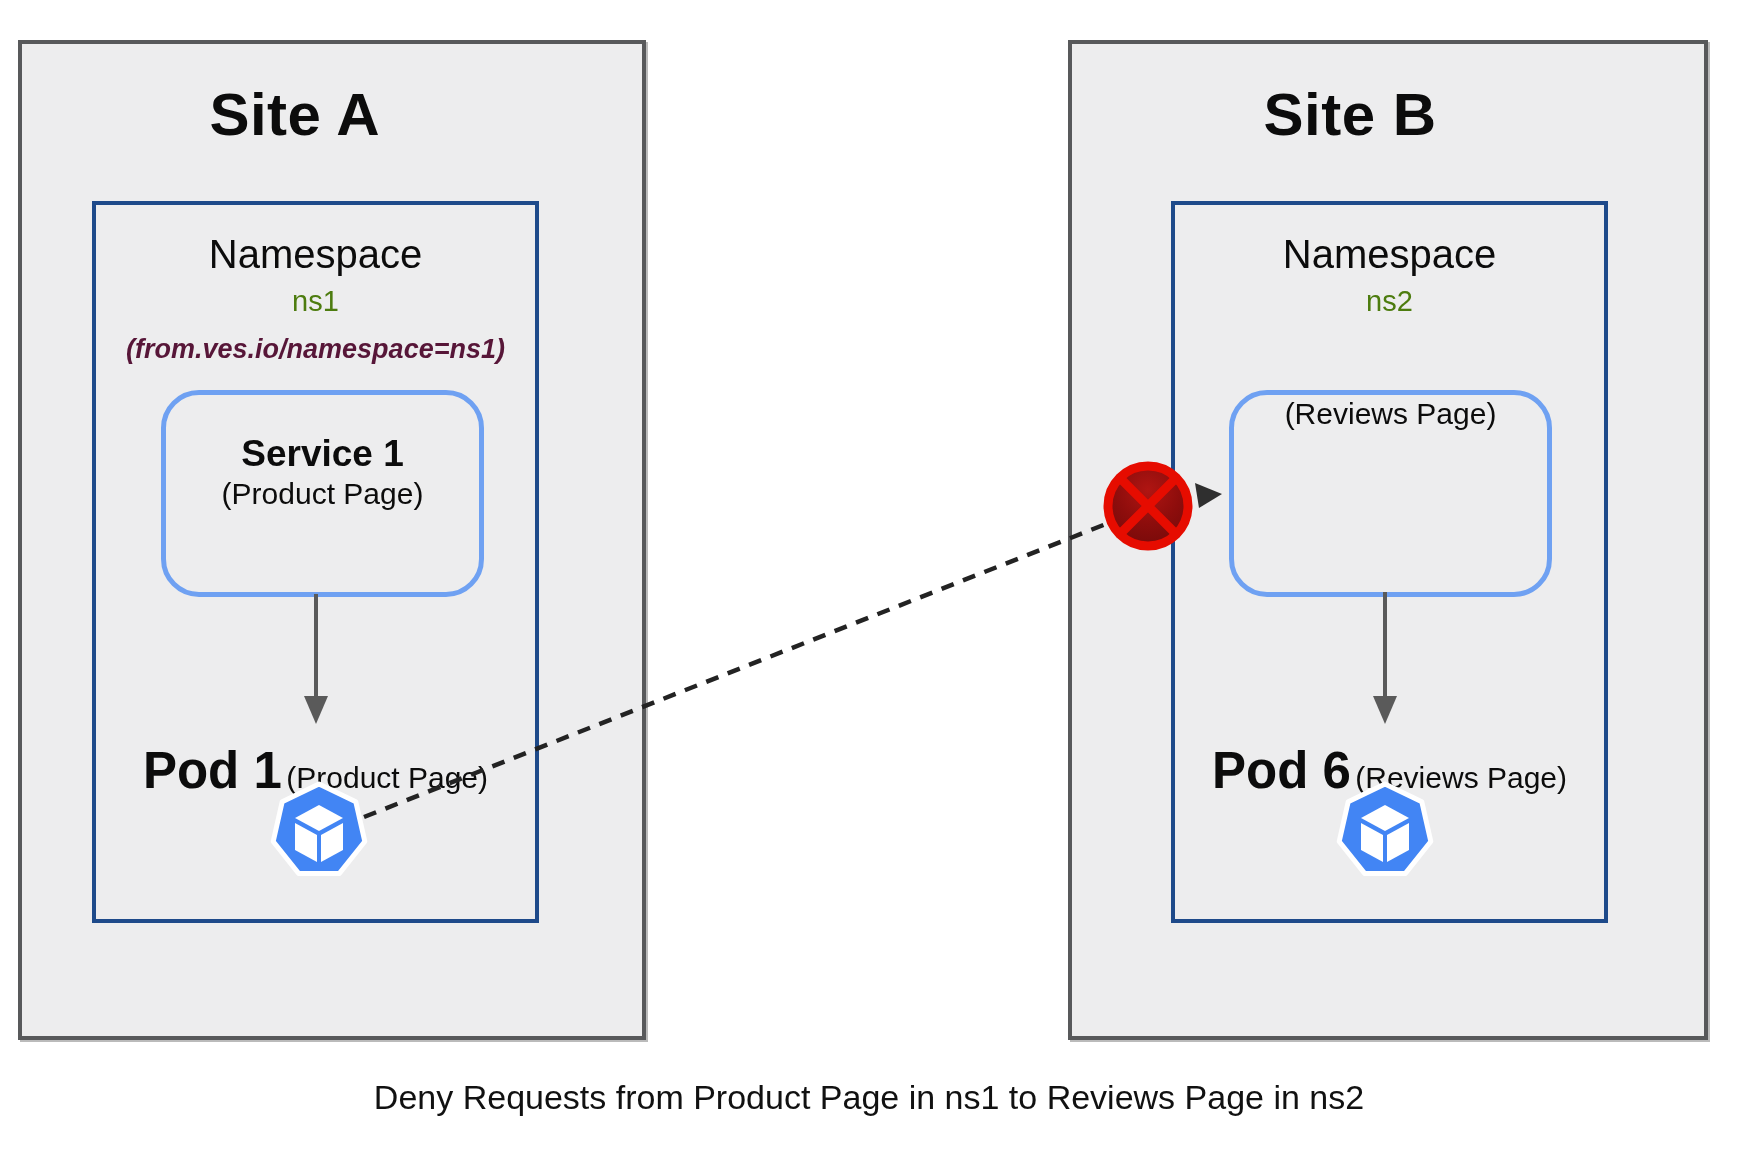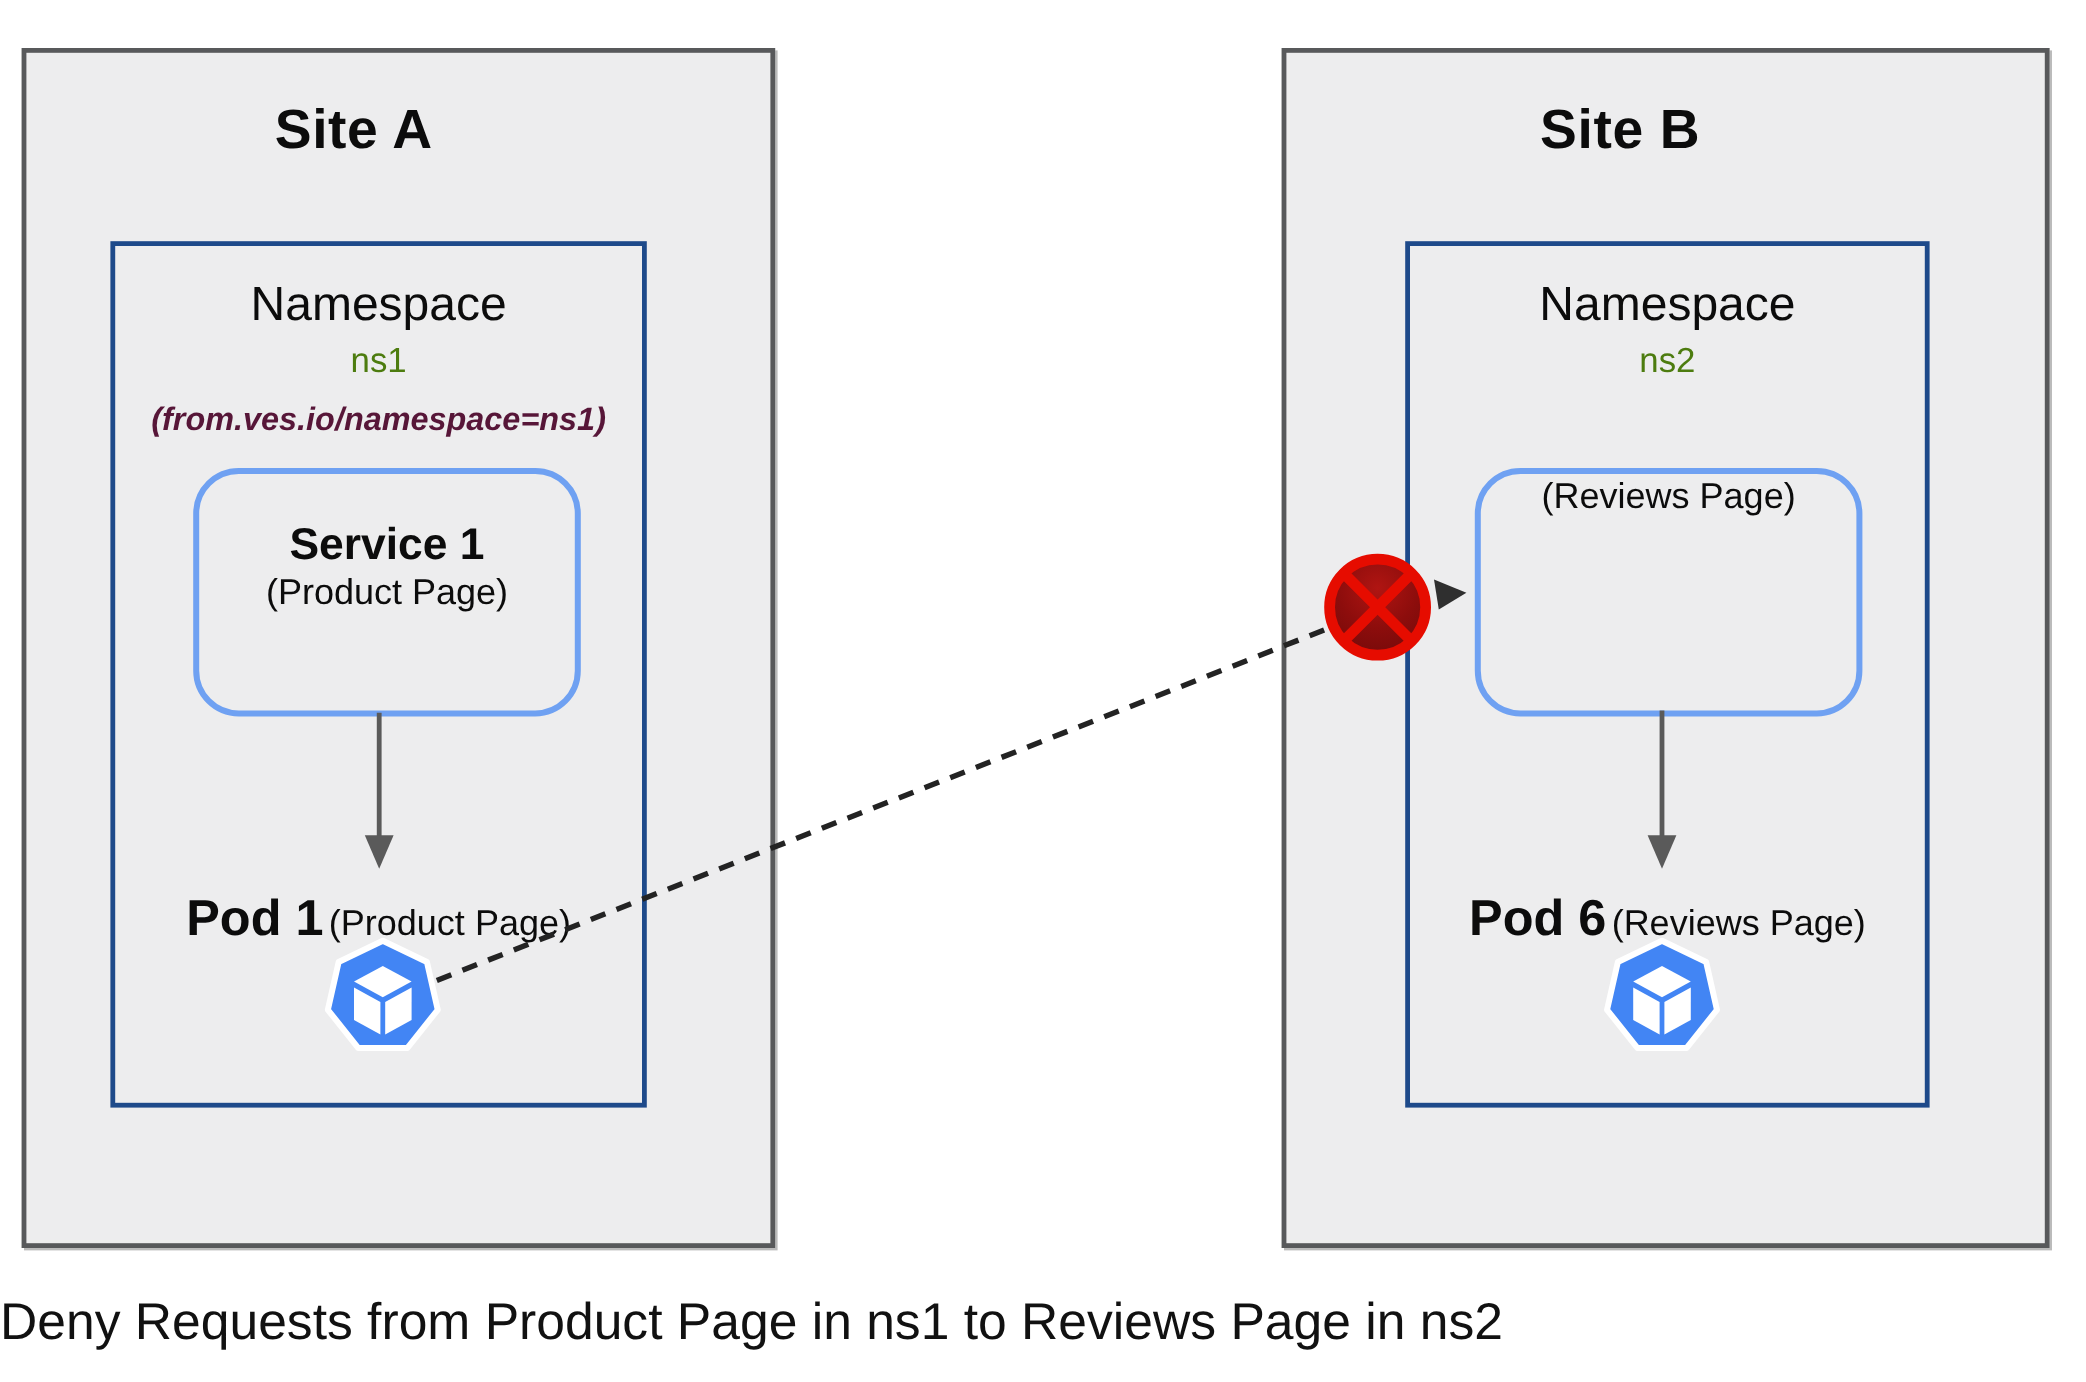--- a/index.html
+++ b/index.html
@@ -25,21 +25,21 @@
     box-shadow: 2px 2px 0 rgba(60,60,60,0.35);
   }
   #site-a { left: 18px;  width: 628px; }
   #site-b { left: 1068px; width: 640px; }
   .site-title {
     position: absolute;
     top: 36px;
     left: 0;
     width: 88%;
     text-align: center;
-    font-size: 46px;
+    font-size: 60px;
     font-weight: bold;
     color: #0c0c0c;
     letter-spacing: 0.5px;
   }
   .namespace {
     position: absolute;
     top: 157px;
     height: 722px;
     background: #ededee;
     border: 4px solid #1e4a8a;
@@ -95,36 +95,36 @@
   }
   .pod-label {
     position: absolute;
     top: 536px;
     left: 0;
     width: 100%;
     text-align: center;
     color: #0c0c0c;
     white-space: nowrap;
   }
-  .pod-name { font-size: 42px; font-weight: bold; }
+  .pod-name { font-size: 51px; font-weight: bold; }
   .pod-detail { font-size: 30px; }
   #overlay {
     position: absolute;
     top: 0;
     left: 0;
     z-index: 5;
     pointer-events: none;
   }
   #caption {
     position: absolute;
     top: 1078px;
     left: 0;
     width: 100%;
-    text-align: left;
-    font-size: 43px;
+    text-align: center;
+    font-size: 34px;
     color: #111111;
   }
 </style>
 </head>
 <body>
 
 <div id="canvas">
 
   <div class="site" id="site-a">
     <div class="site-title">Site A</div>

